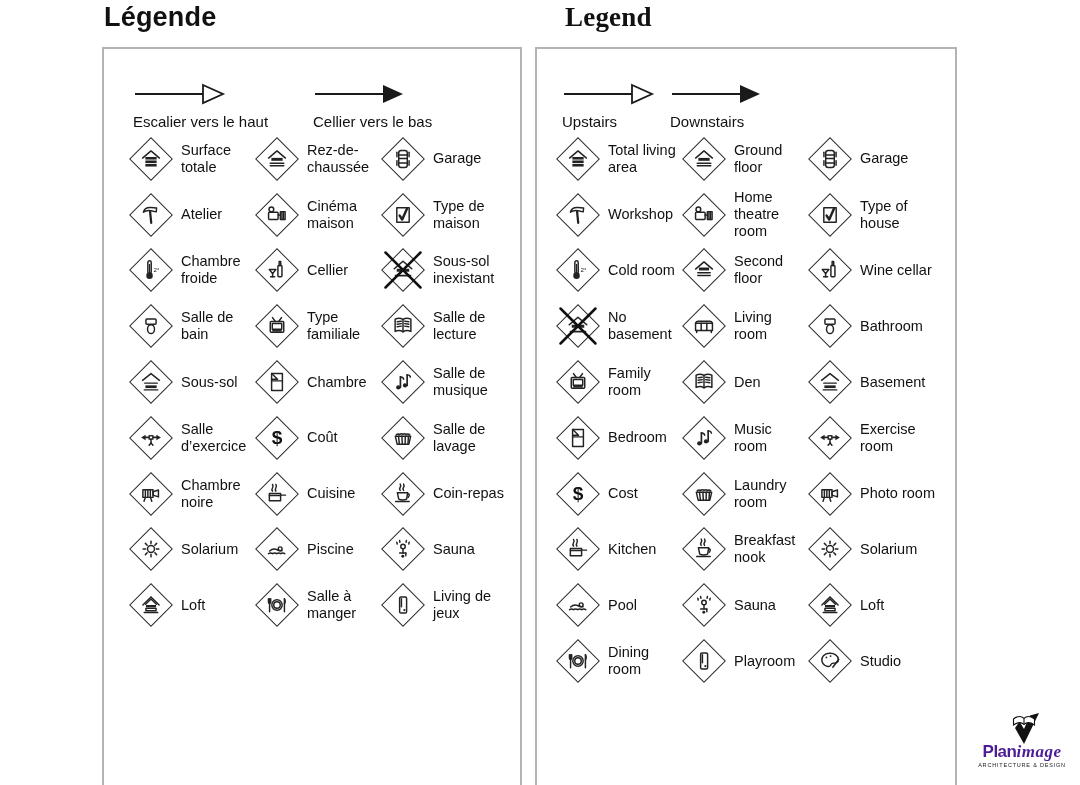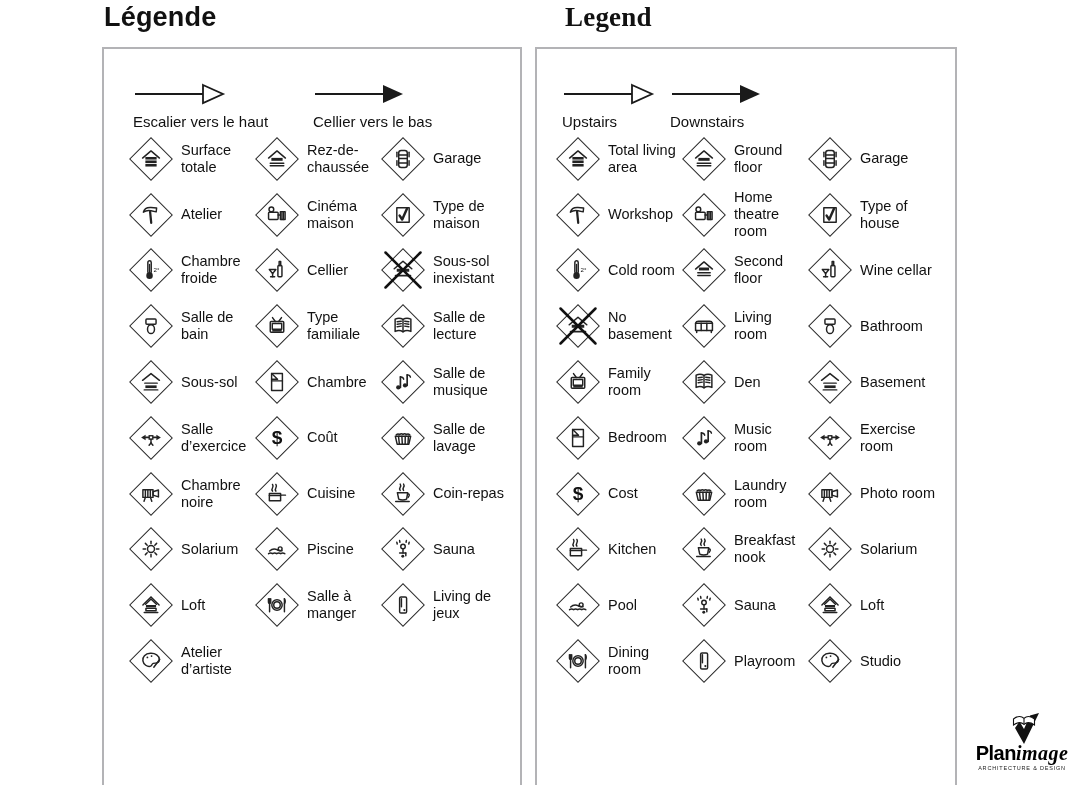--- a/index.html
+++ b/index.html
@@ -24,21 +24,21 @@
   .glyph{position:absolute;left:50%;top:50%;width:27px;height:27px;transform:translate(-50%,-50%);overflow:visible;}
   .glyph.oversize{width:50px;height:50px;}
   .s{fill:none;stroke:#222;stroke-width:1.3;stroke-linecap:round;stroke-linejoin:round;}
   .f{fill:#222;stroke:none;}
   .fw{fill:#fff;stroke:#222;stroke-width:1.2;}
   .x{fill:none;stroke:#111;stroke-width:2;stroke-linecap:round;}
   .t{fill:#111;stroke:none;font-family:"Liberation Sans",sans-serif;}
   .lbl{font-size:14.5px;line-height:17px;color:#111;max-width:82px;}
   #logo{position:absolute;left:968px;top:710px;width:108px;text-align:center;}
   #logo-mark{display:block;margin:0 auto -4px 34px;}
-  #logo-text{font-size:20px;color:#000000;white-space:nowrap;}
+  #logo-text{font-size:17px;color:#4c1d95;white-space:nowrap;}
   #logo-text .b{font-weight:900;letter-spacing:-.5px;}
   #logo-text .i{font-style:italic;font-weight:700;font-family:"Liberation Serif",serif;letter-spacing:.5px;}
   #logo-tag{font-size:5.5px;letter-spacing:.8px;color:#222;margin-top:0px;}
 </style>
 </head>
 <body>
 
 <div id="stage">
   <div class="page-title" id="title-fr">Légende</div>
   <div class="page-title" id="title-en">Legend</div>
@@ -403,32 +403,20 @@
           <span class="diamond">
             <span class="dshape"></span>
             <svg class="glyph" viewBox="0 0 24 24">
               <rect class="s" x="9" y="4.8" width="6.2" height="14.4" rx="1.2"></rect>
               <line class="s" x1="10.6" y1="6.5" x2="10.6" y2="13.5"></line>
               <circle class="f" cx="13.2" cy="16.5" r="0.95"></circle>
             </svg>
           </span>
           <span class="lbl">Living de jeux</span>
         </div>
-        <div class="cell">
-          <span class="diamond">
-            <span class="dshape"></span>
-            <svg class="glyph" viewBox="0 0 24 24">
-              <path class="s" d="M11.5 5.2 C6.8 5.4 4.2 8.4 4.8 11.8 C5.4 15.2 8.6 17.4 11.4 16.8 C13.2 16.4 12.4 14.6 14 14.1 C15.8 13.5 19.4 14.8 19.4 10.8 C19.4 7 15.8 5 11.5 5.2 Z"></path>
-              <circle class="f" cx="8.8" cy="8.8" r="0.8"></circle>
-              <circle class="f" cx="12.5" cy="7.6" r="0.8"></circle>
-              <line class="s" x1="14.5" y1="17.5" x2="19.8" y2="10.5"></line>
-            </svg>
-          </span>
-          <span class="lbl">Atelier d’artiste</span>
-        </div>
       </div>
     </div>
   <div class="panel" id="panel-en">
       <div class="arrow-group" style="left: 25px;">
         <svg width="95" height="30" viewBox="0 0 95 30">
           <line x1="2" y1="12" x2="70" y2="12" stroke="#1a1a1a" stroke-width="2.2"></line>
           <polygon points="70,3 90,12 70,21" fill="#fff" stroke="#1a1a1a" stroke-width="1.8"></polygon>
         </svg>
         <span class="arrow-label">Upstairs</span>
       </div>

